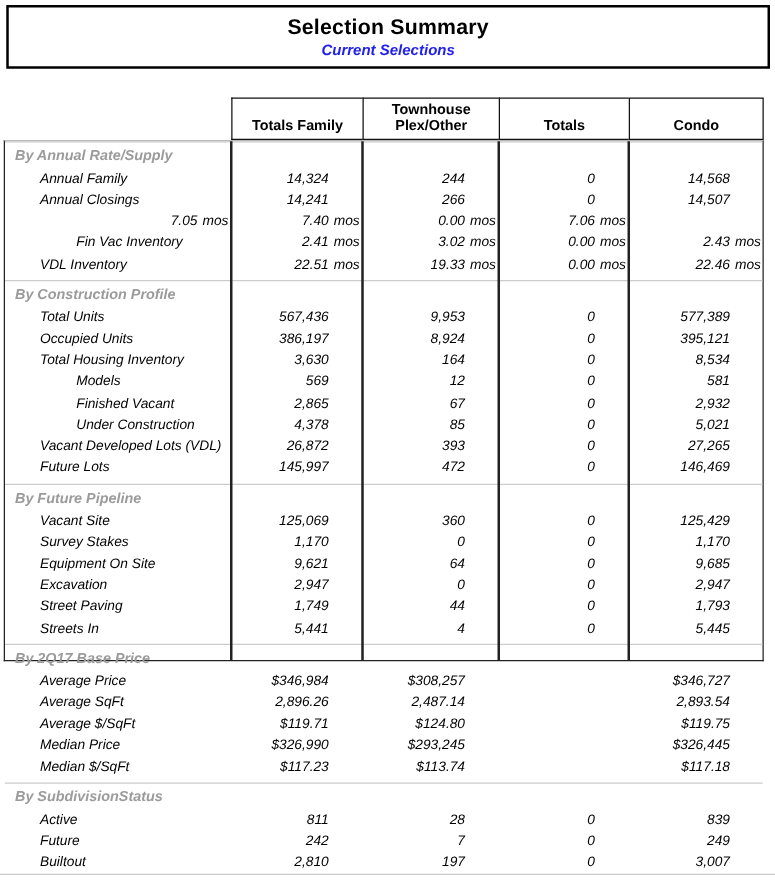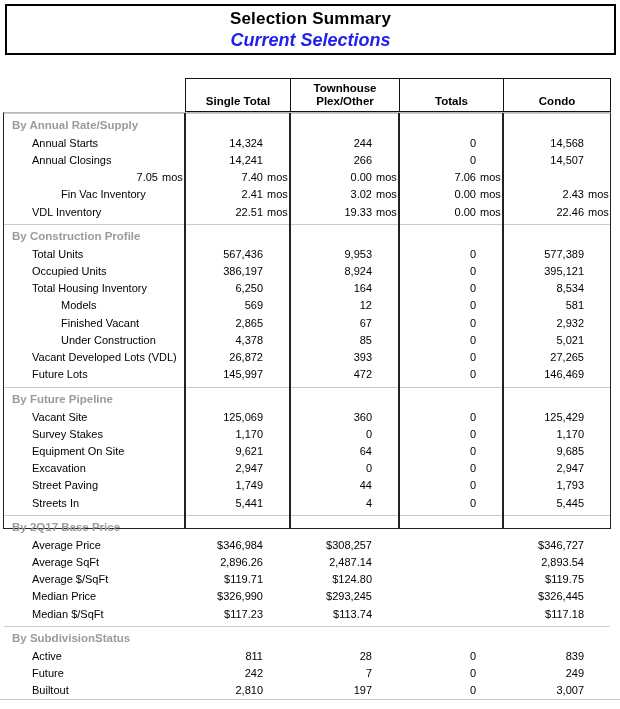--- a/index.html
+++ b/index.html
@@ -12,40 +12,41 @@
   }
 
   
   .title-box {
     position: absolute; left: 5px; top: 4px; width: 611px; height: 51px;
     border: 2px solid #000;
     display: flex; flex-direction: column; align-items: center; justify-content: center;
     gap: 1px; background: #fff;
   }
   .title { font-size: 17px; font-weight: bold; letter-spacing: .2px; }
-  .subtitle { font-size: 18px; font-weight: bold; font-style: italic; color: #2121ec; }
+  .subtitle { font-size: 12px; font-weight: bold; font-style: italic; color: #2121ec; }
 
   
   .header-row {
     position: absolute; left: 185px; top: 78px; width: 426px; height: 34px;
     display: grid; grid-template-columns: 105px 109px 104px 108px;
   }
   .header-cell {
     border-top: 1.5px solid #111; border-bottom: 1.5px solid #111; border-left: 1.5px solid #111;
     display: flex; align-items: flex-end; justify-content: center;
     text-align: center; font-weight: bold; font-size: 11.5px; line-height: 1.15;
     padding-bottom: 3px; white-space: pre-line;
   }
   .header-cell:last-child { border-right: 1.5px solid #111; }
 
   
   .table-body {
     position: absolute; left: 3px; top: 112px; width: 608px; height: 417px;
     border: 1.5px solid #222; border-top: 1px solid #b9b9b9;
     background: #fff;
+    font-style: italic;
   }
   .vline { position: absolute; top: 0; bottom: 0; width: 1.5px; background: #222; }
   .vline.v1 { left: 180px; } .vline.v2 { left: 285px; }
   .vline.v3 { left: 394px; } .vline.v4 { left: 498px; }
 
   .section { padding: 3px 0 4px 0; border-top: 1px solid #cccccc; }
   .section:first-child { border-top: none; }
 
   .trow {
     height: 17.2px;
@@ -66,40 +67,40 @@
 </style>
 </head>
 <body>
 
 <div class="title-box">
   <div class="title">Selection Summary</div>
   <div class="subtitle">Current Selections</div>
 </div>
 
 <div class="header-row">
-  <div class="header-cell">Single Total</div>
+  <div class="header-cell">Totals Family</div>
   <div class="header-cell">Townhouse
 Plex/Other</div>
   <div class="header-cell">Totals</div>
   <div class="header-cell">Condo</div>
 </div>
 
 <div class="table-body">
   <div class="vline v1"></div>
   <div class="vline v2"></div>
   <div class="vline v3"></div>
   <div class="vline v4"></div>
 
   <div class="section">
     <div class="trow section-head">
       <div class="section-title">By Annual Rate/Supply</div>
     </div>
 
   <div class="trow">
-    <div class="row-label indent-1">Annual Starts</div>
+    <div class="row-label indent-1">Annual Family</div>
     <div class="cell">
           <span class="v">14,324</span>
           <span class="u"></span>
         </div>
     <div class="cell">
           <span class="v">244</span>
           <span class="u"></span>
         </div>
     <div class="cell">
           <span class="v">0</span>
@@ -232,21 +233,21 @@
         </div>
     <div class="cell">
           <span class="v">395,121</span>
           <span class="u"></span>
         </div>
   </div>
 
   <div class="trow">
     <div class="row-label indent-1">Total Housing Inventory</div>
     <div class="cell">
-          <span class="v">6,250</span>
+          <span class="v">3,630</span>
           <span class="u"></span>
         </div>
     <div class="cell">
           <span class="v">164</span>
           <span class="u"></span>
         </div>
     <div class="cell">
           <span class="v">0</span>
           <span class="u"></span>
         </div>

